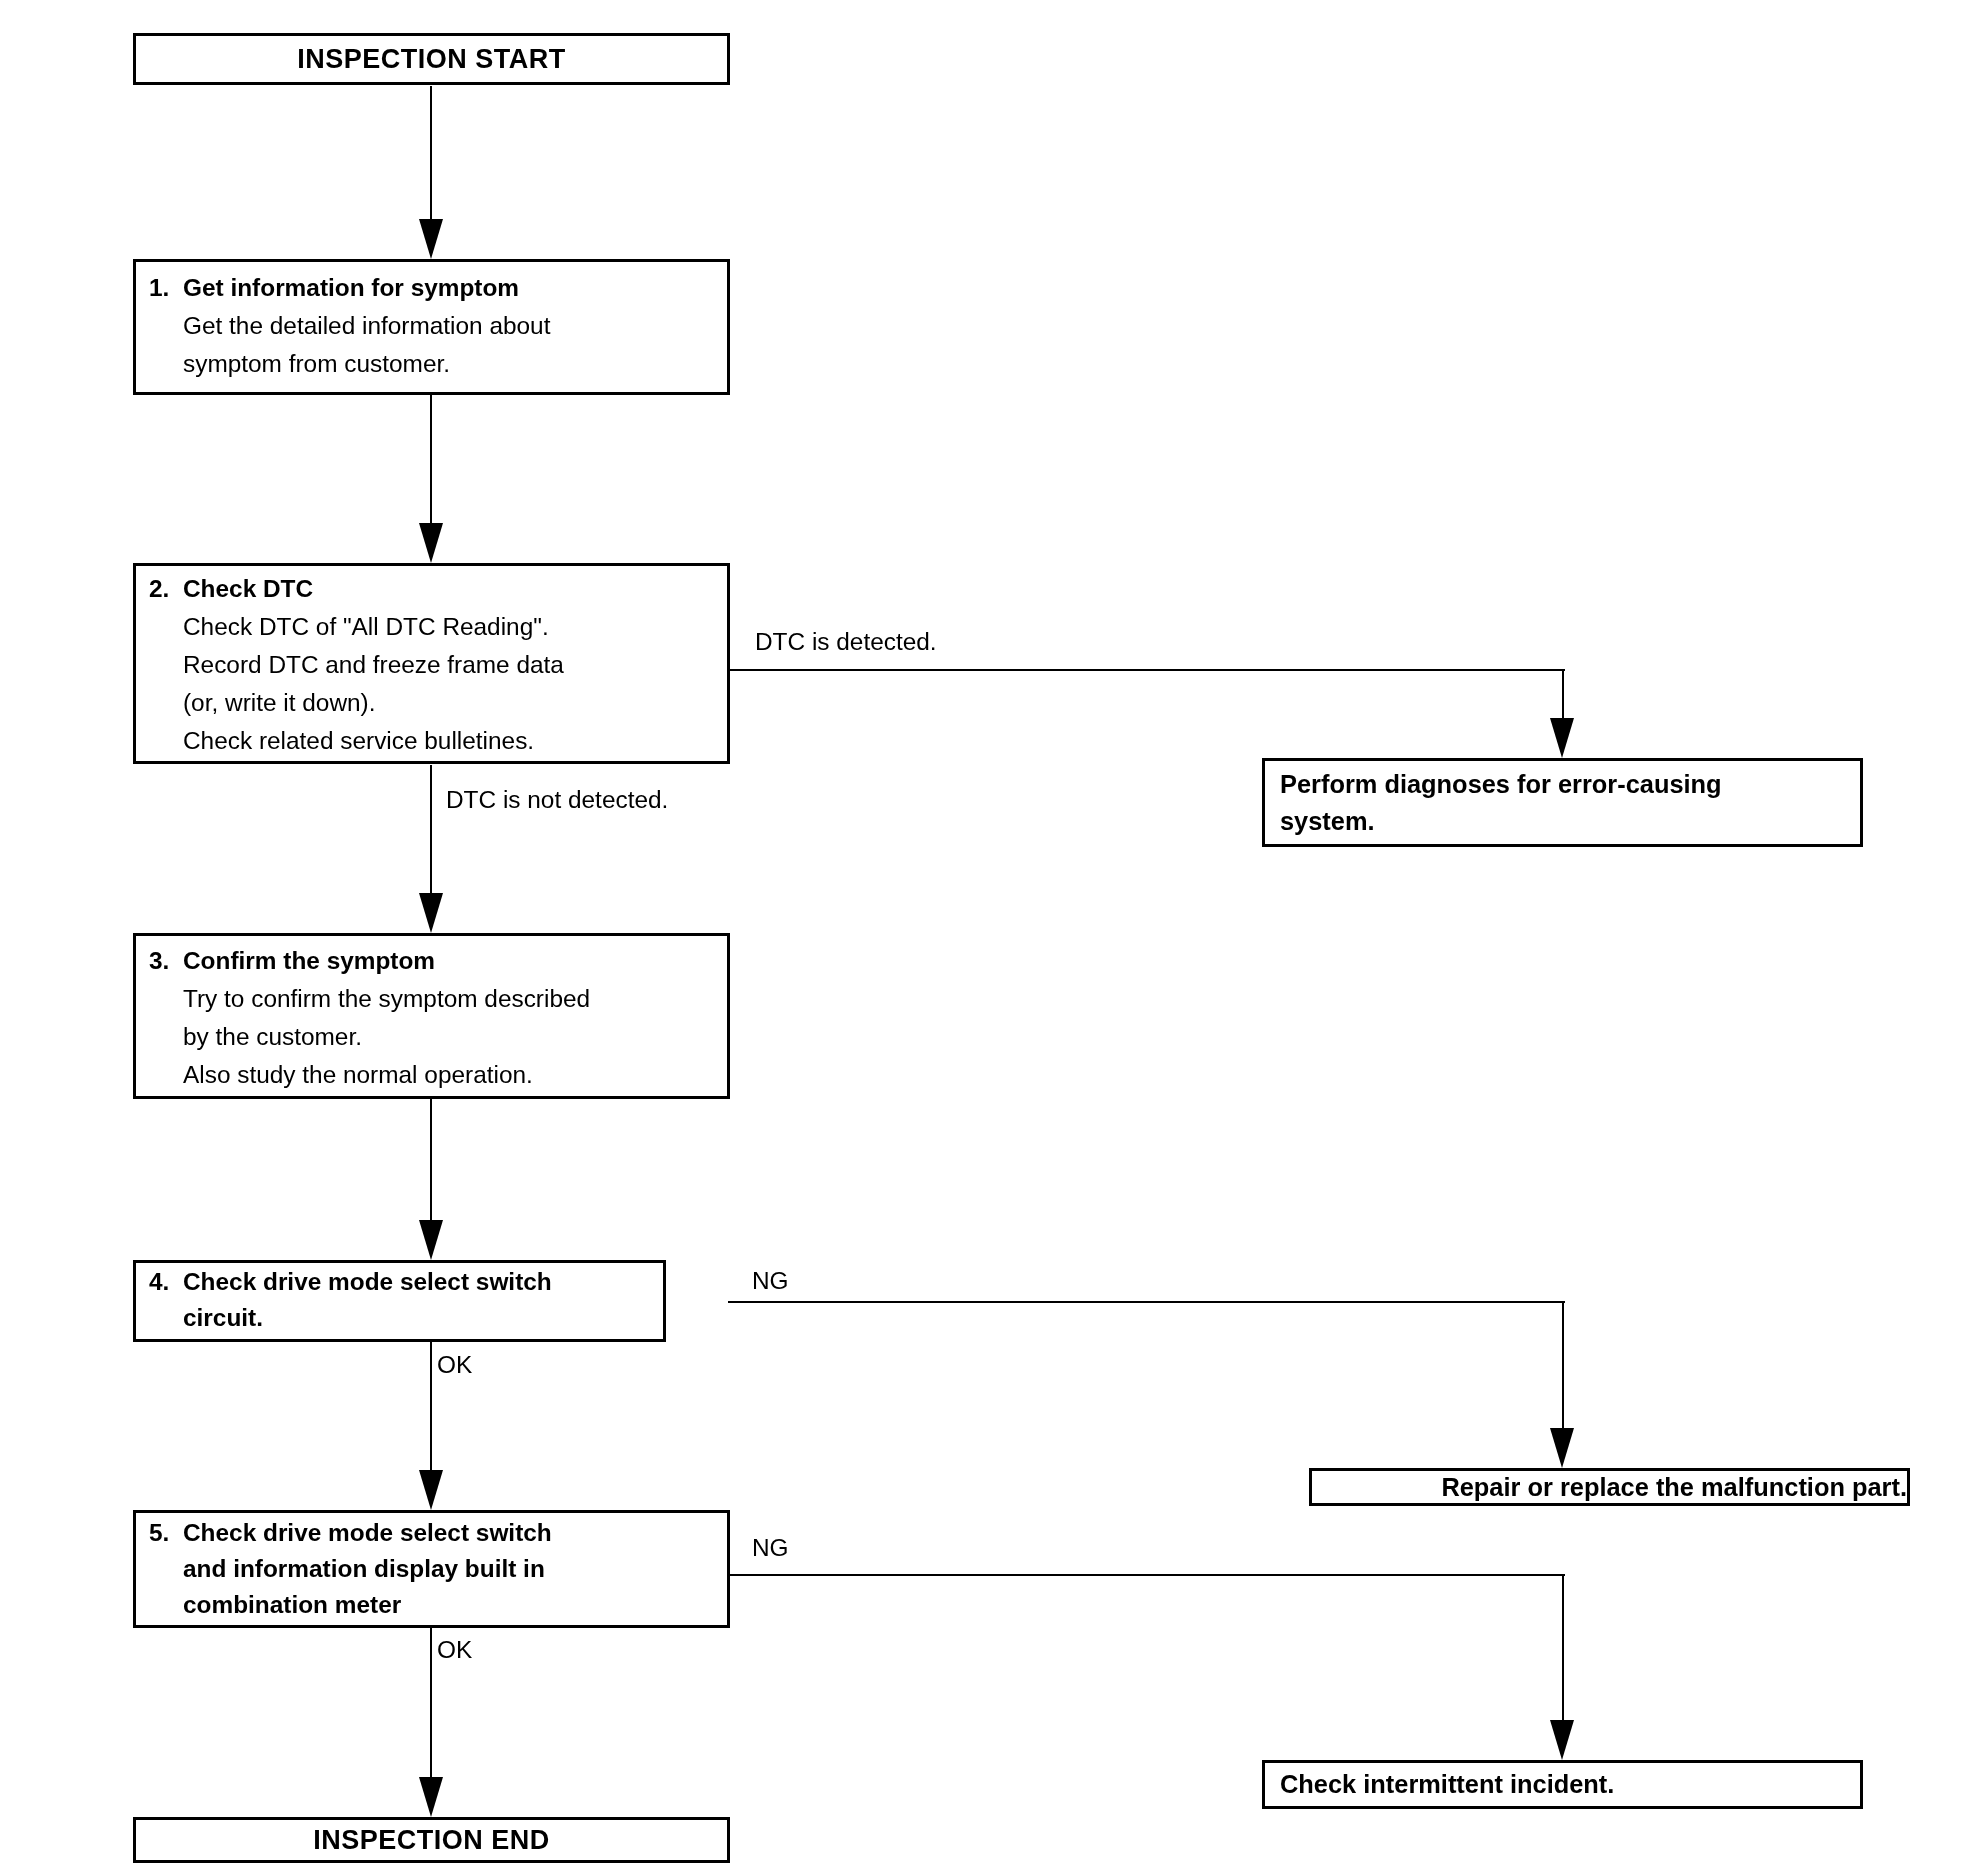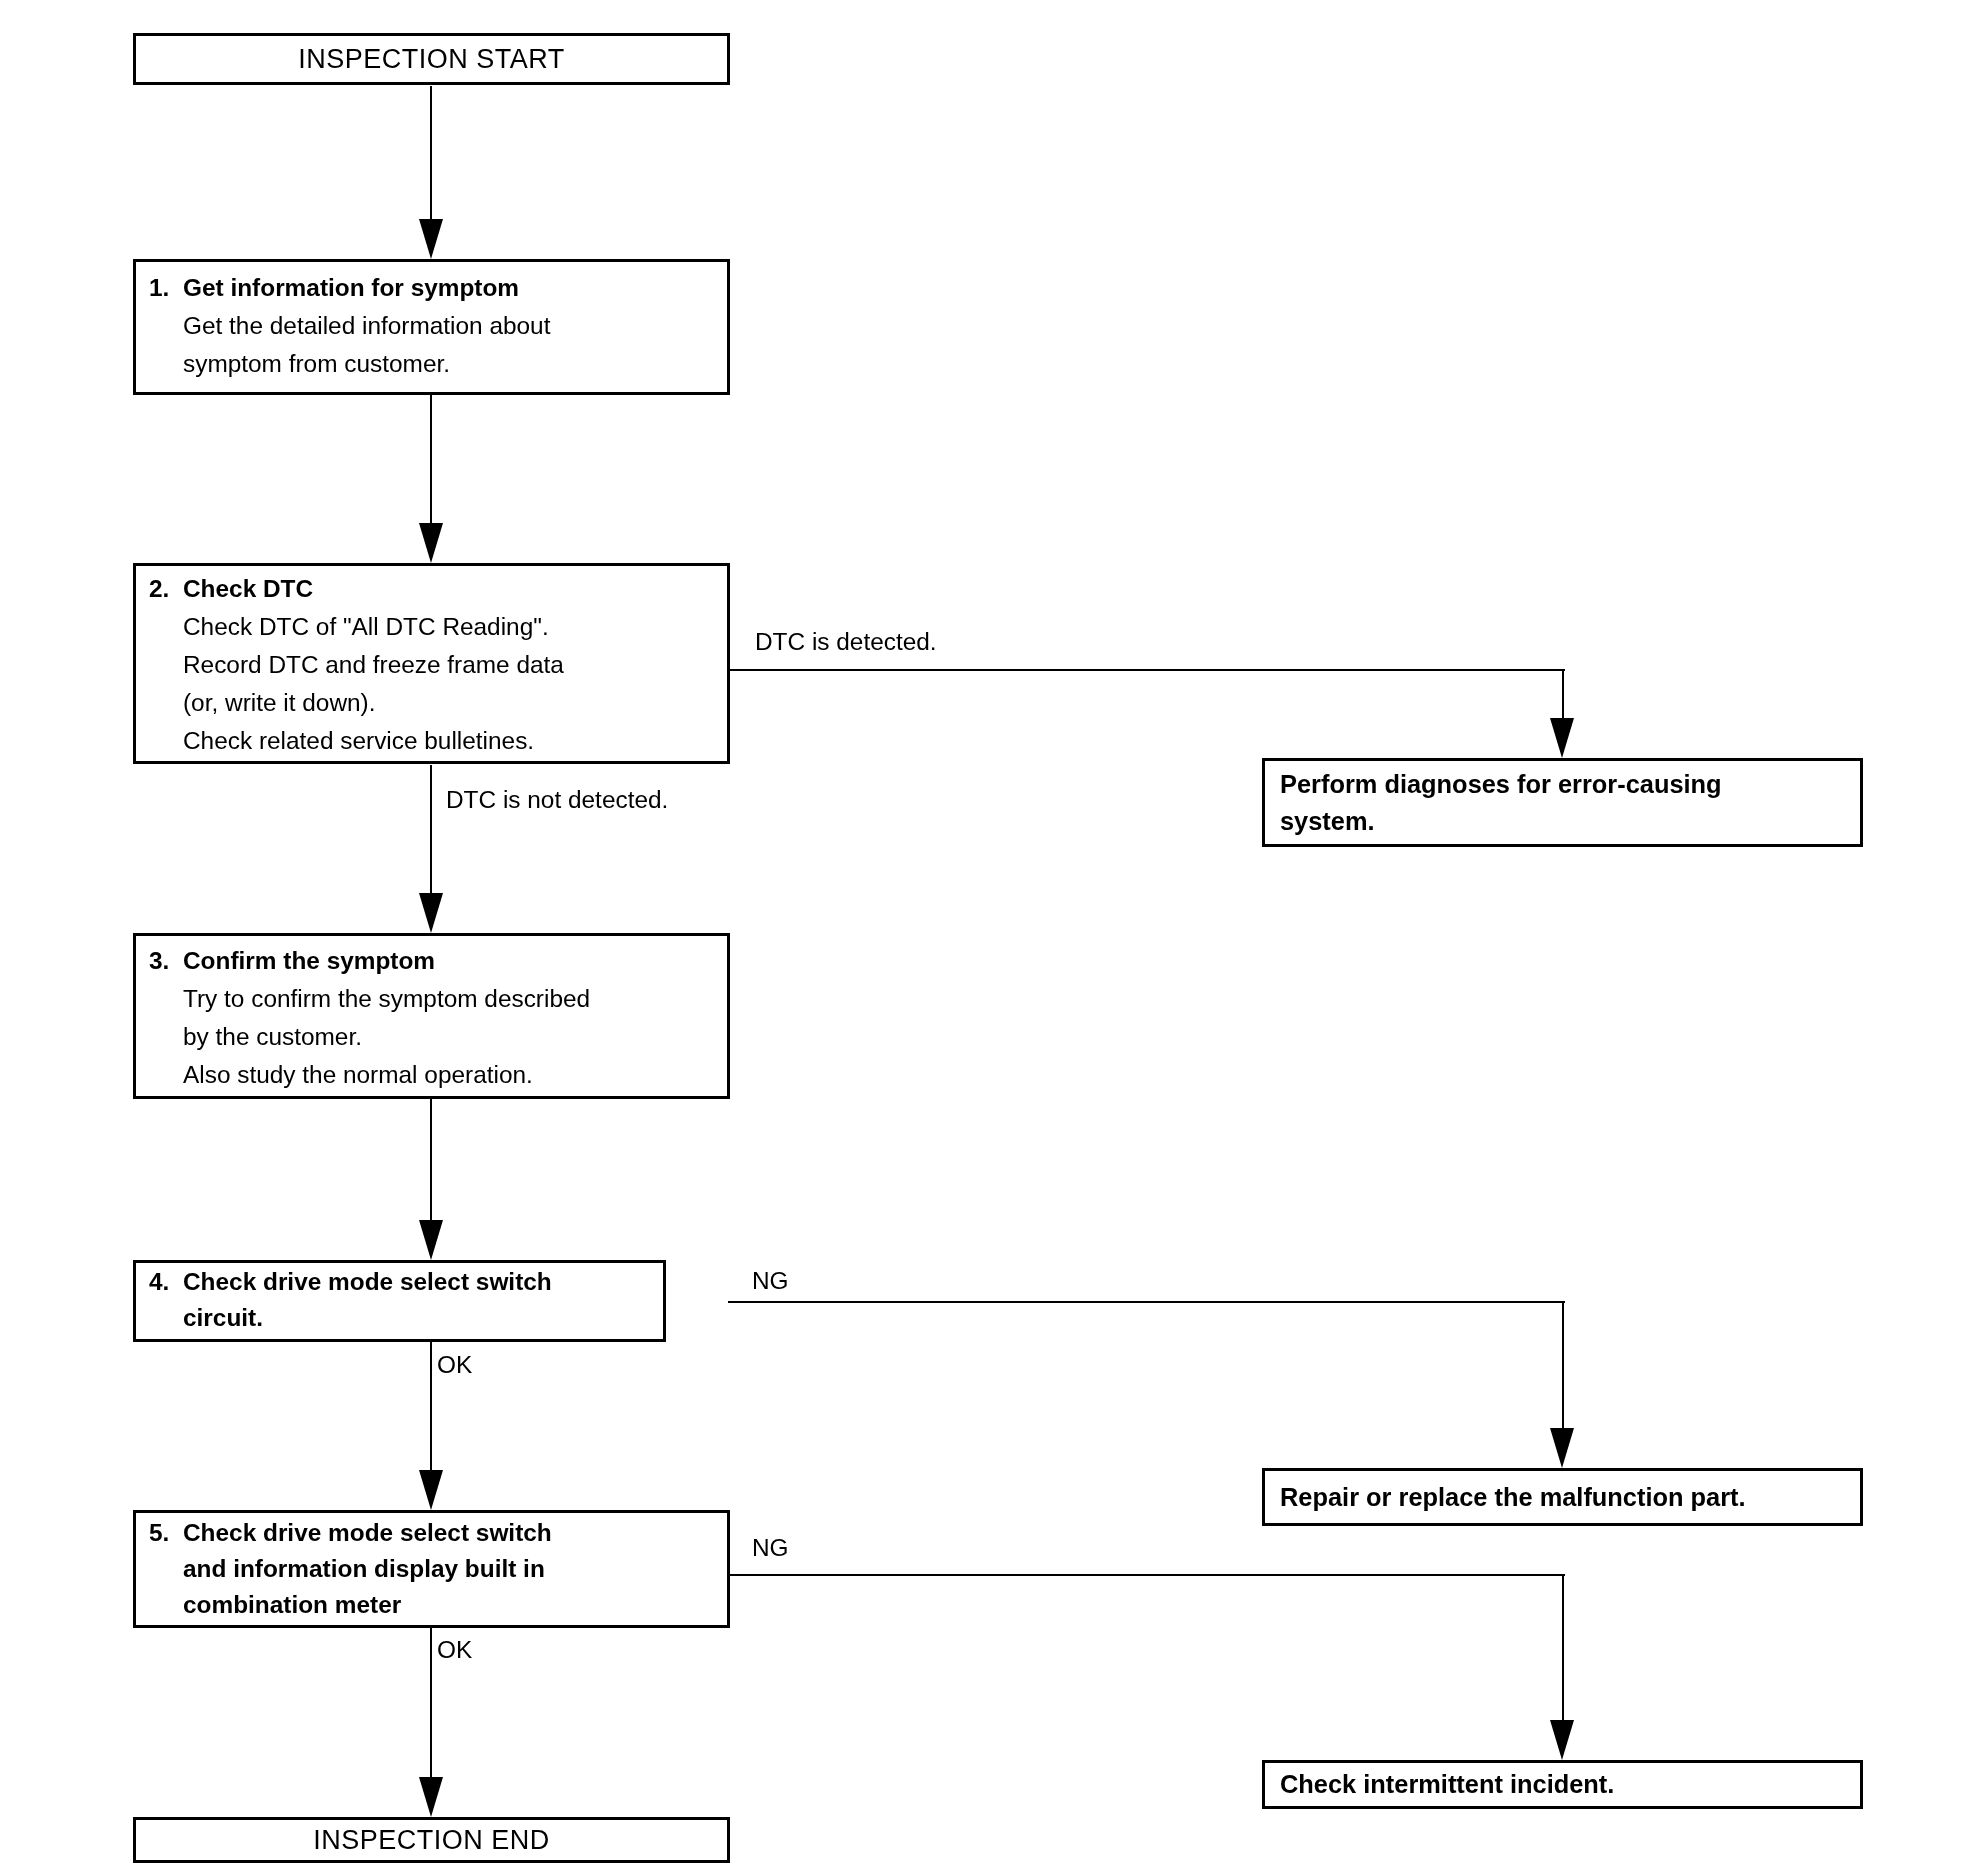--- a/index.html
+++ b/index.html
@@ -14,21 +14,21 @@
   .box{
     position:absolute;
     box-sizing:border-box;
     border:3.4px solid #000000;
     background:#ffffff;
   }
   .center-box{
     display:flex;
     align-items:center;
     justify-content:center;
-    font-weight:normal;
+    font-weight:bold;
     font-size:27px;
     letter-spacing:0.5px;
   }
   .step{
     font-size:24.4px;
     line-height:38px;
   }
   .step .lines{margin:0 8.8px 0 47px;}
   .step .num{
     display:inline-block;
@@ -129,21 +129,21 @@
       <div class="t"><span class="num">4.</span><span>Check drive mode select switch</span></div>
       <div class="t">circuit.</div>
     </div>
   </div>
 
   <div class="elabel" style="left:752px;top:1267px;">NG</div>
   <div class="hline" style="left:728px;top:1301px;width:837px;"></div>
   <div class="rvline" style="left:1562px;top:1301px;height:128px;"></div>
   <div class="arrow" style="left:1550px;top:1428px;"></div>
 
-  <div class="box result" style="left:1262px;top:1468px;width:601px;height:58px;">
+  <div class="box result" style="left:1309px;top:1468px;width:601px;height:38px;align-items:flex-end;">
     <div>Repair or replace the malfunction part.</div>
   </div>
 
   <div class="elabel" style="left:437px;top:1351px;">OK</div>
   <div class="vline" style="left:430px;top:1342px;height:130px;"></div>
   <div class="arrow" style="left:419px;top:1470px;"></div>
 
   <div class="box step" style="left:133px;top:1510px;width:597px;height:118px;padding-top:2px;line-height:36px;">
     <div class="lines">
       <div class="t"><span class="num">5.</span><span>Check drive mode select switch</span></div>

